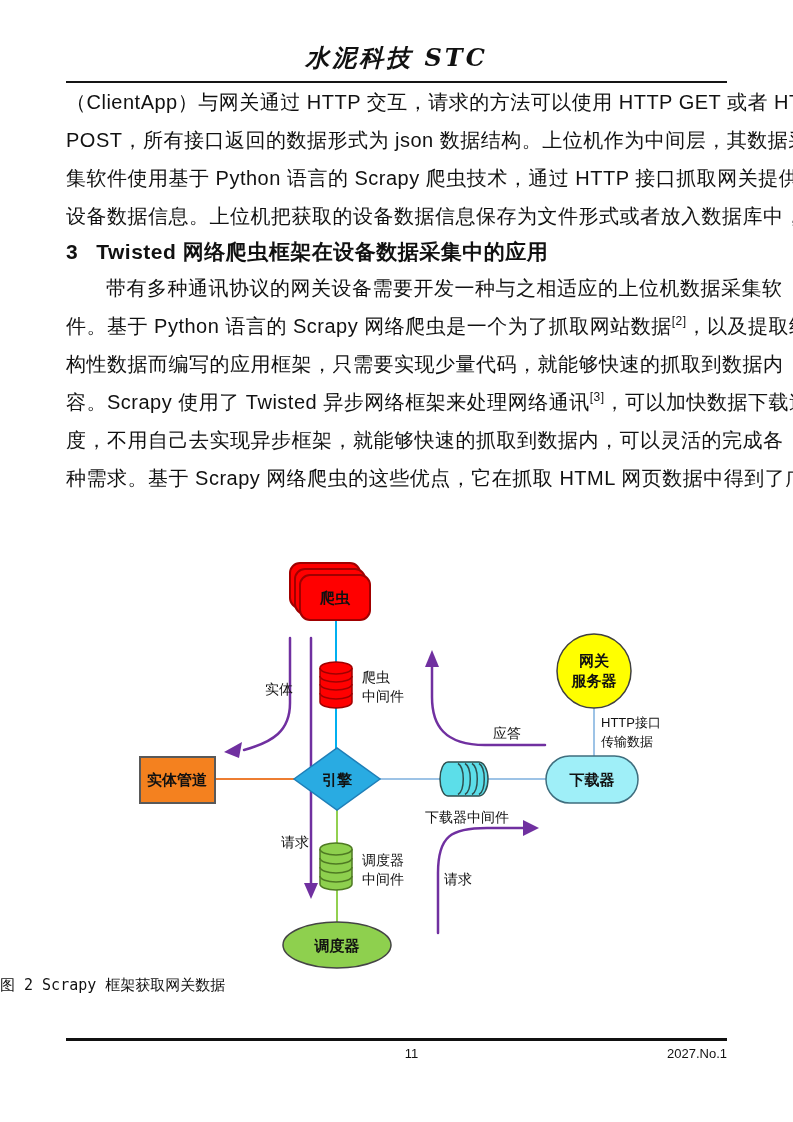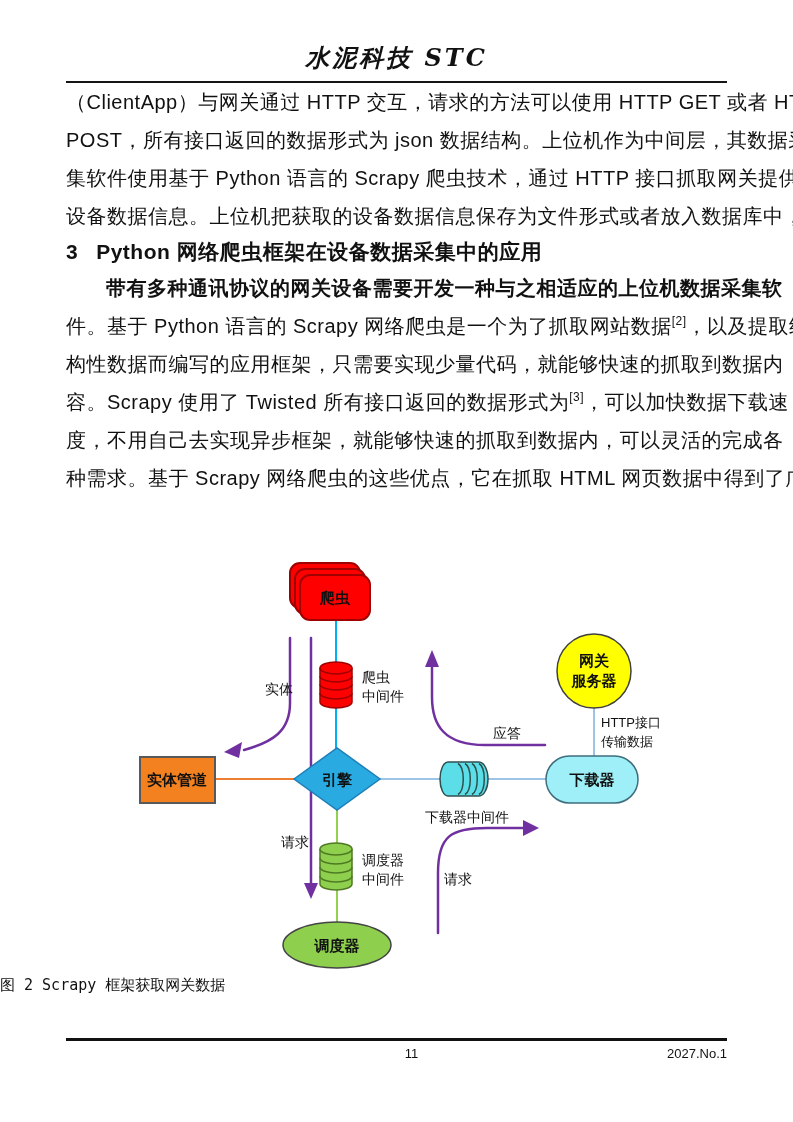--- a/index.html
+++ b/index.html
@@ -15,21 +15,21 @@
     font-family:"DejaVu Serif", serif; font-style:italic; font-weight:bold;
     font-size:24px; letter-spacing:3px;
   }
   .header-rule { margin-top:7px; border-bottom:2.5px solid #151515; }
   .line {
     font-size:20px; line-height:38px; height:38px;
     text-align:justify; text-align-last:justify;
     white-space:nowrap; letter-spacing:0.5px;
   }
   .line.last { text-align-last:left; }
-  .line.indent { text-indent:40px;font-weight:bold; }
+  .line.indent { text-indent:40px; }
   sup { font-size:12px; line-height:0; }
   .heading {
     font-size:21px; font-weight:bold; line-height:34px; height:34px;
     letter-spacing:0.5px;
   }
   .heading .num { margin-right:18px; }
   .figure-caption {
     position:absolute; left:0; top:976px; width:793px; text-align:left;
     font-family:"DejaVu Sans Mono", monospace; font-size:15px; color:#111;
   }
@@ -53,28 +53,28 @@
     <div class="header-rule"></div>
 
     <div>
       <div class="line">（ClientApp）与网关通过 HTTP 交互，请求的方法可以使用 HTTP GET 或者 HTTP</div>
       <div class="line">POST，所有接口返回的数据形式为 json 数据结构。上位机作为中间层，其数据采</div>
       <div class="line">集软件使用基于 Python 语言的 Scrapy 爬虫技术，通过 HTTP 接口抓取网关提供的</div>
       <div class="line">设备数据信息。上位机把获取的设备数据信息保存为文件形式或者放入数据库中，</div>
     </div>
 
     <div class="heading">
-      <span class="num">3</span><span>Python 网络爬虫框架在设备数据采集中的应用</span>
+      <span class="num">3</span><span>Twisted 网络爬虫框架在设备数据采集中的应用</span>
     </div>
 
     <div>
       <div class="line indent">带有多种通讯协议的网关设备需要开发一种与之相适应的上位机数据采集软</div>
       <div class="line"><span>件。基于 Python 语言的 Scrapy 网络爬虫是一个为了抓取网站数据</span><sup>[2]</sup><span>，以及提取结</span></div>
       <div class="line">构性数据而编写的应用框架，只需要实现少量代码，就能够快速的抓取到数据内</div>
-      <div class="line"><span>容。Scrapy 使用了 Twisted 所有接口返回的数据形式为</span><sup>[3]</sup><span>，可以加快数据下载速</span></div>
+      <div class="line"><span>容。Scrapy 使用了 Twisted 异步网络框架来处理网络通讯</span><sup>[3]</sup><span>，可以加快数据下载速</span></div>
       <div class="line">度，不用自己去实现异步框架，就能够快速的抓取到数据内，可以灵活的完成各</div>
       <div class="line">种需求。基于 Scrapy 网络爬虫的这些优点，它在抓取 HTML 网页数据中得到了广</div>
     </div>
   </div>
 
   <svg class="diagram" width="560" height="430" viewBox="0 0 560 430">
 
     <path d="M 216,64 V 195" fill="none" stroke-width="2" stroke="#00B0F0"></path>
     <path d="M 95,224 H 176" fill="none" stroke-width="2" stroke="#ED7D31"></path>
     <g fill="none" stroke-width="2" stroke="#9DC3E6">

